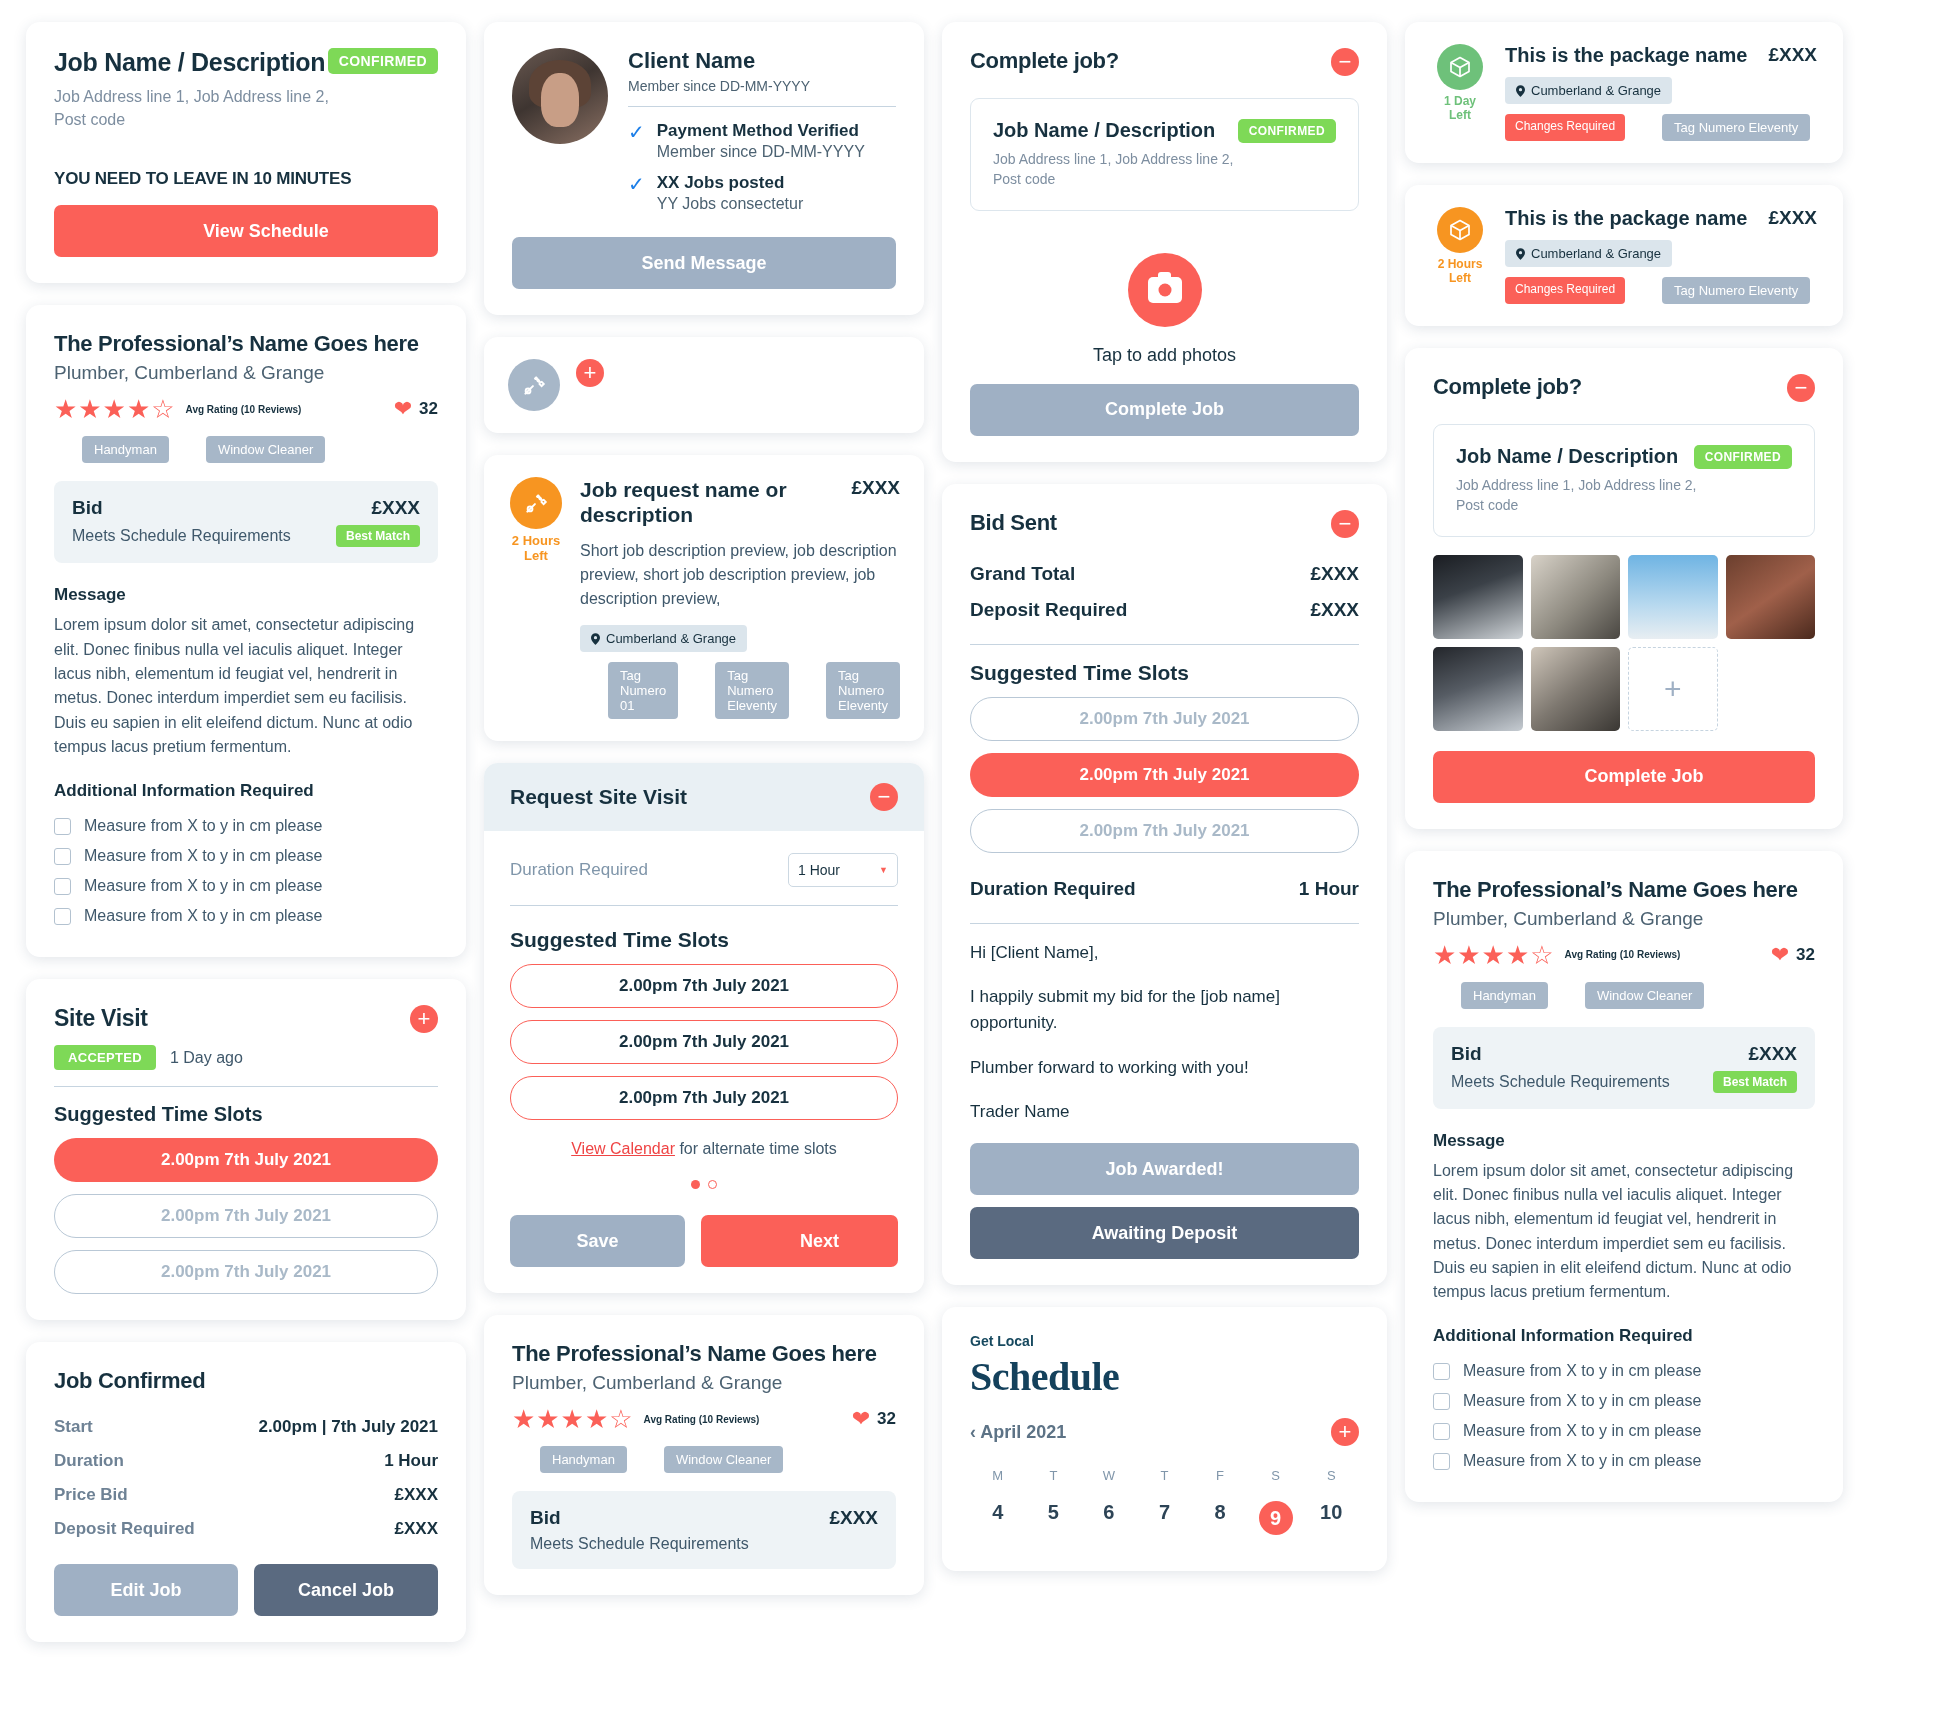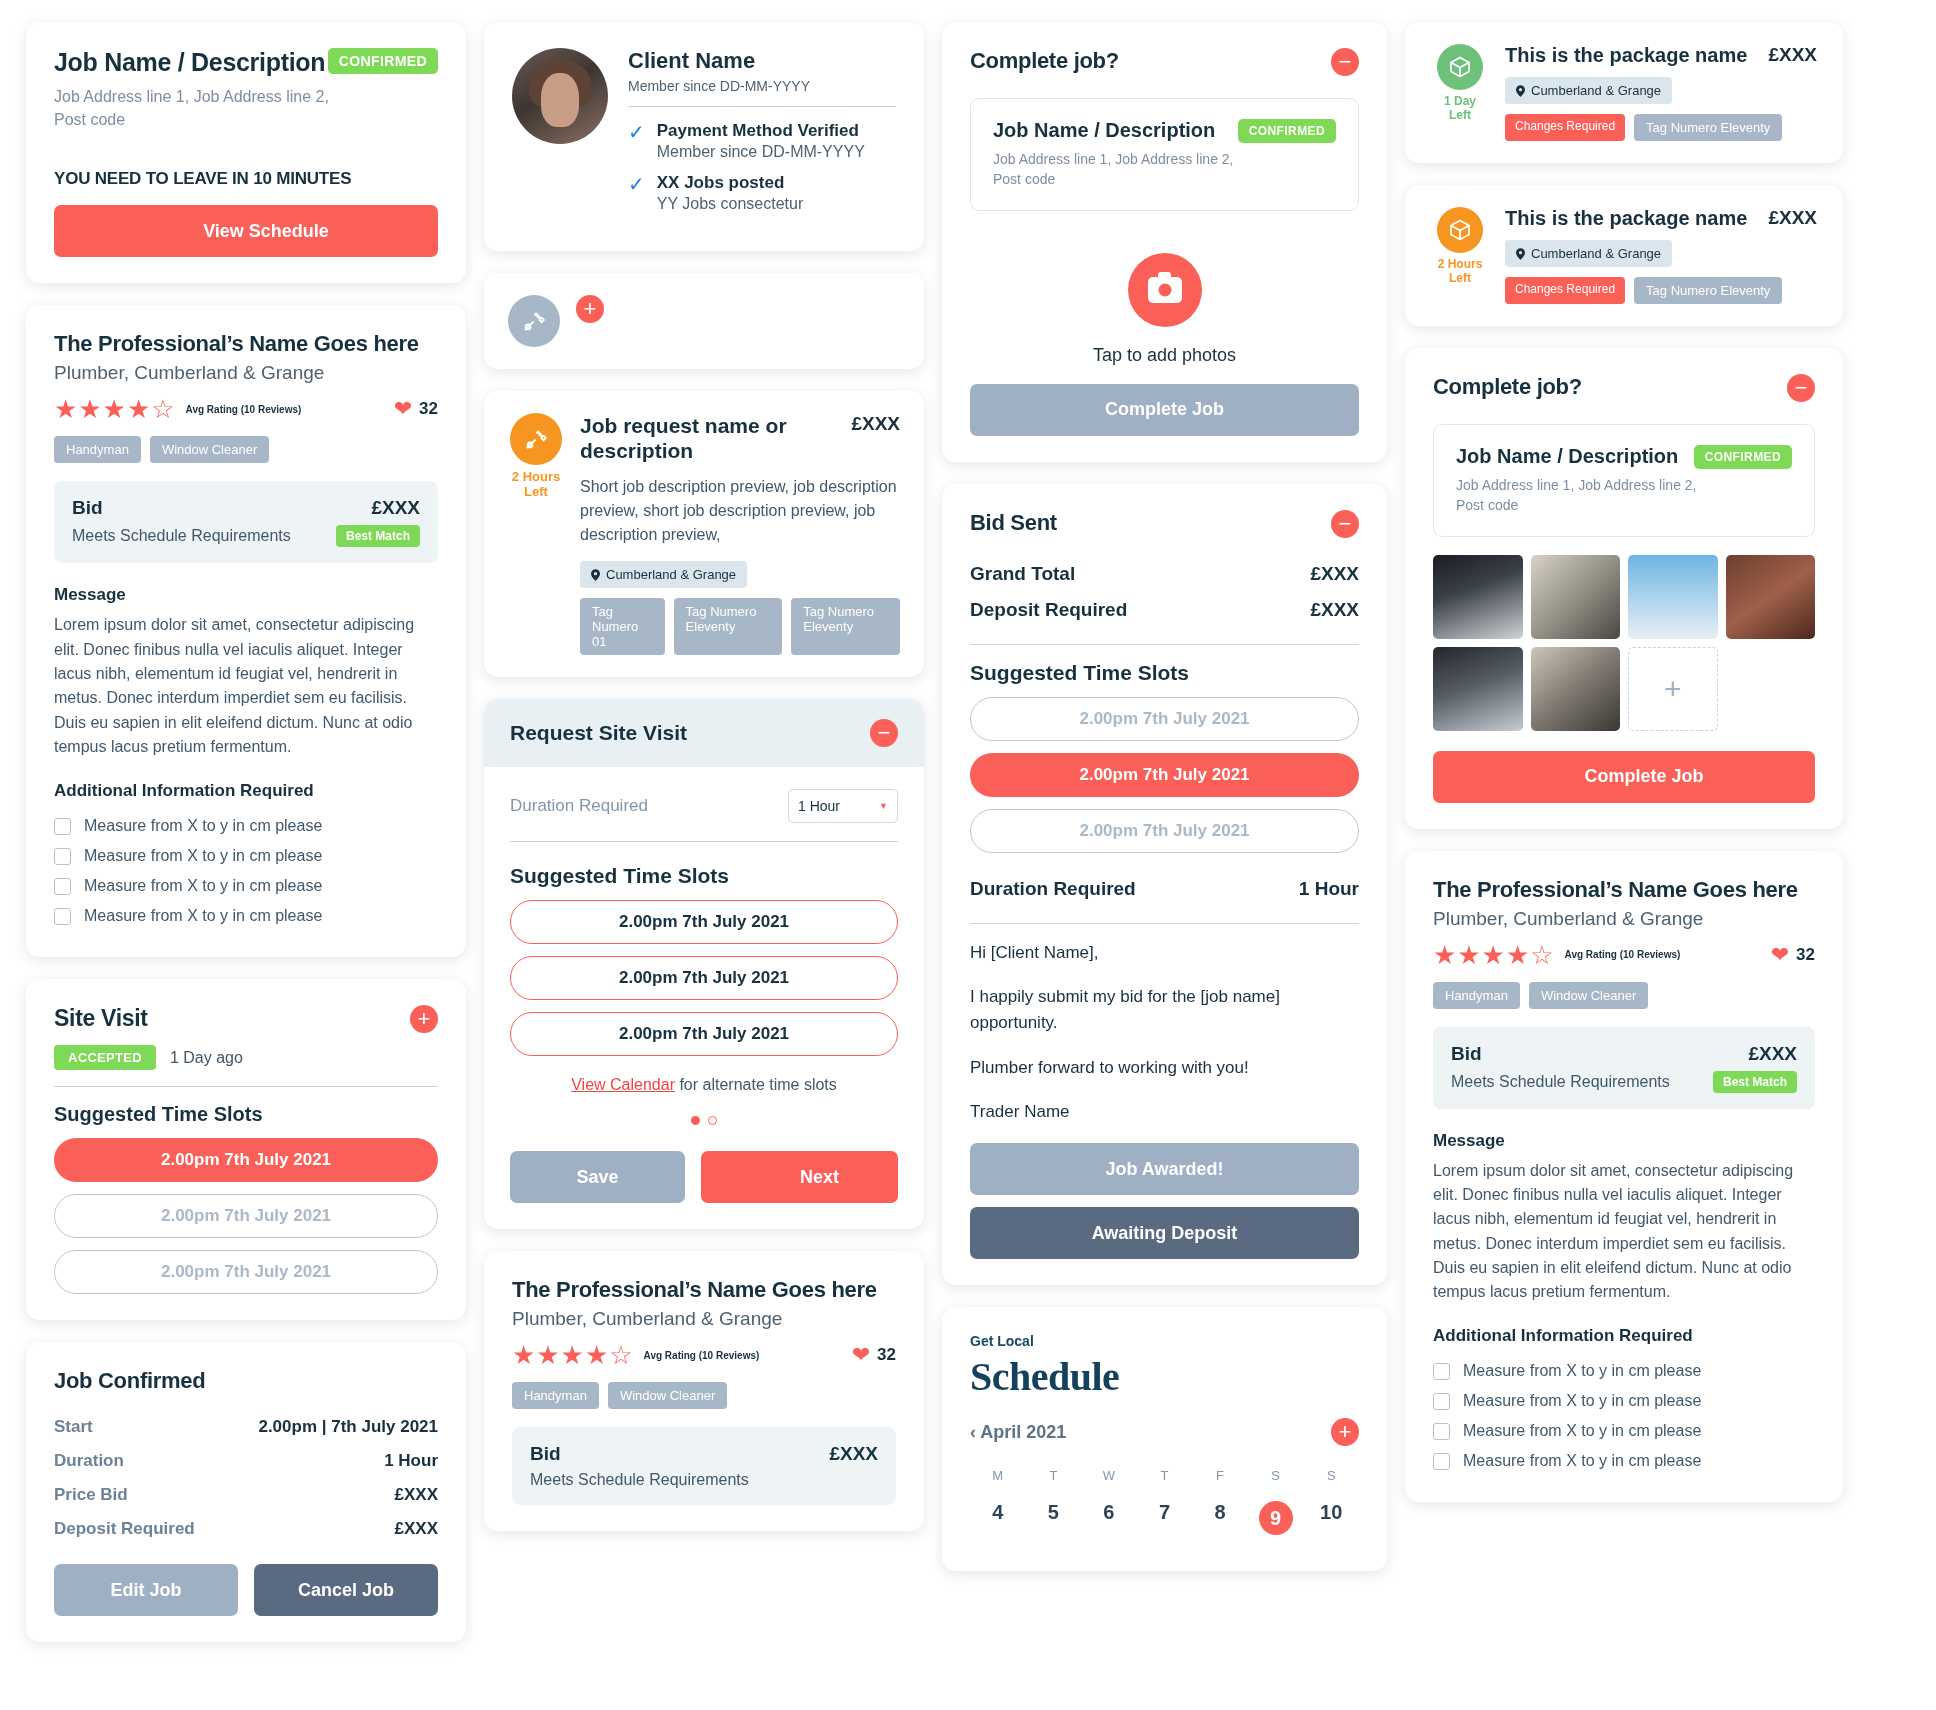--- a/index.html
+++ b/index.html
@@ -50,21 +50,21 @@
   .pro-sub { font-size: 19px; color: #4c6272; margin-top: 5px; }
   .stars-line { display: flex; align-items: center; gap: 10px; margin-top: 12px; }
   .stars { color: #fb6058; font-size: 26px; letter-spacing: 1px; line-height: 1; }
   .rating-txt { font-size: 10px; font-weight: bold; color: #17313f; }
   .heart-box { margin-left: auto; display: flex; align-items: center; gap: 7px; }
   .heart { color: #fb6058; font-size: 22px; }
   .heart-num { font-size: 17px; font-weight: 600; }
   .chips { display: flex; gap: 9px; margin-top: 14px; flex-wrap: wrap; }
   .chip {
     background: #a7b7c8; color: #fff; font-size: 13px;
-    padding: 6px 12px; border-radius: 4px;
+    padding: 6px 12px; border-radius: 4px; margin-left: 28px;
   }
   .bidbox {
     background: #eef3f6; border-radius: 8px; padding: 16px 18px; margin-top: 18px;
   }
   .bid-top { display: flex; justify-content: space-between; align-items: center; }
   .bid-label { font-size: 19px; font-weight: bold; }
   .bid-price { font-size: 19px; font-weight: bold; }
   .bid-bottom { display: flex; justify-content: space-between; align-items: center; margin-top: 6px; }
   .bid-meets { font-size: 16px; color: #3f586b; }
   .best-match {
@@ -366,20 +366,21 @@
           </div>
           <div class="verif-row">
             <span class="verif-icon">✓️</span>
             <span>
               <span class="verif-main">XX Jobs posted</span>
               <div class="verif-sub">YY Jobs consectetur</div>
             </span>
           </div>
         </div>
       </div>
+      <button class="btn btn-blue-light" style="margin-top:12px">Send Message</button>
     </div>
 
     <div class="card tight">
       <div class="svc-head">
         <div class="svc-circle">
           <svg class="svgicon" width="26" height="26" viewBox="0 0 24 24" fill="none" stroke="#fff" stroke-width="1.8" stroke-linecap="round">
             <path d="M14.5 4.5a3.6 3.6 0 0 0 4.6 4.6L21 11l-2 2-1.9-1.9a3.6 3.6 0 0 0-4.6-4.6z"></path>
             <path d="M11 13 4 20"></path>
               <circle cx="6.5" cy="17.5" r="2.2"></circle>
           </svg>

